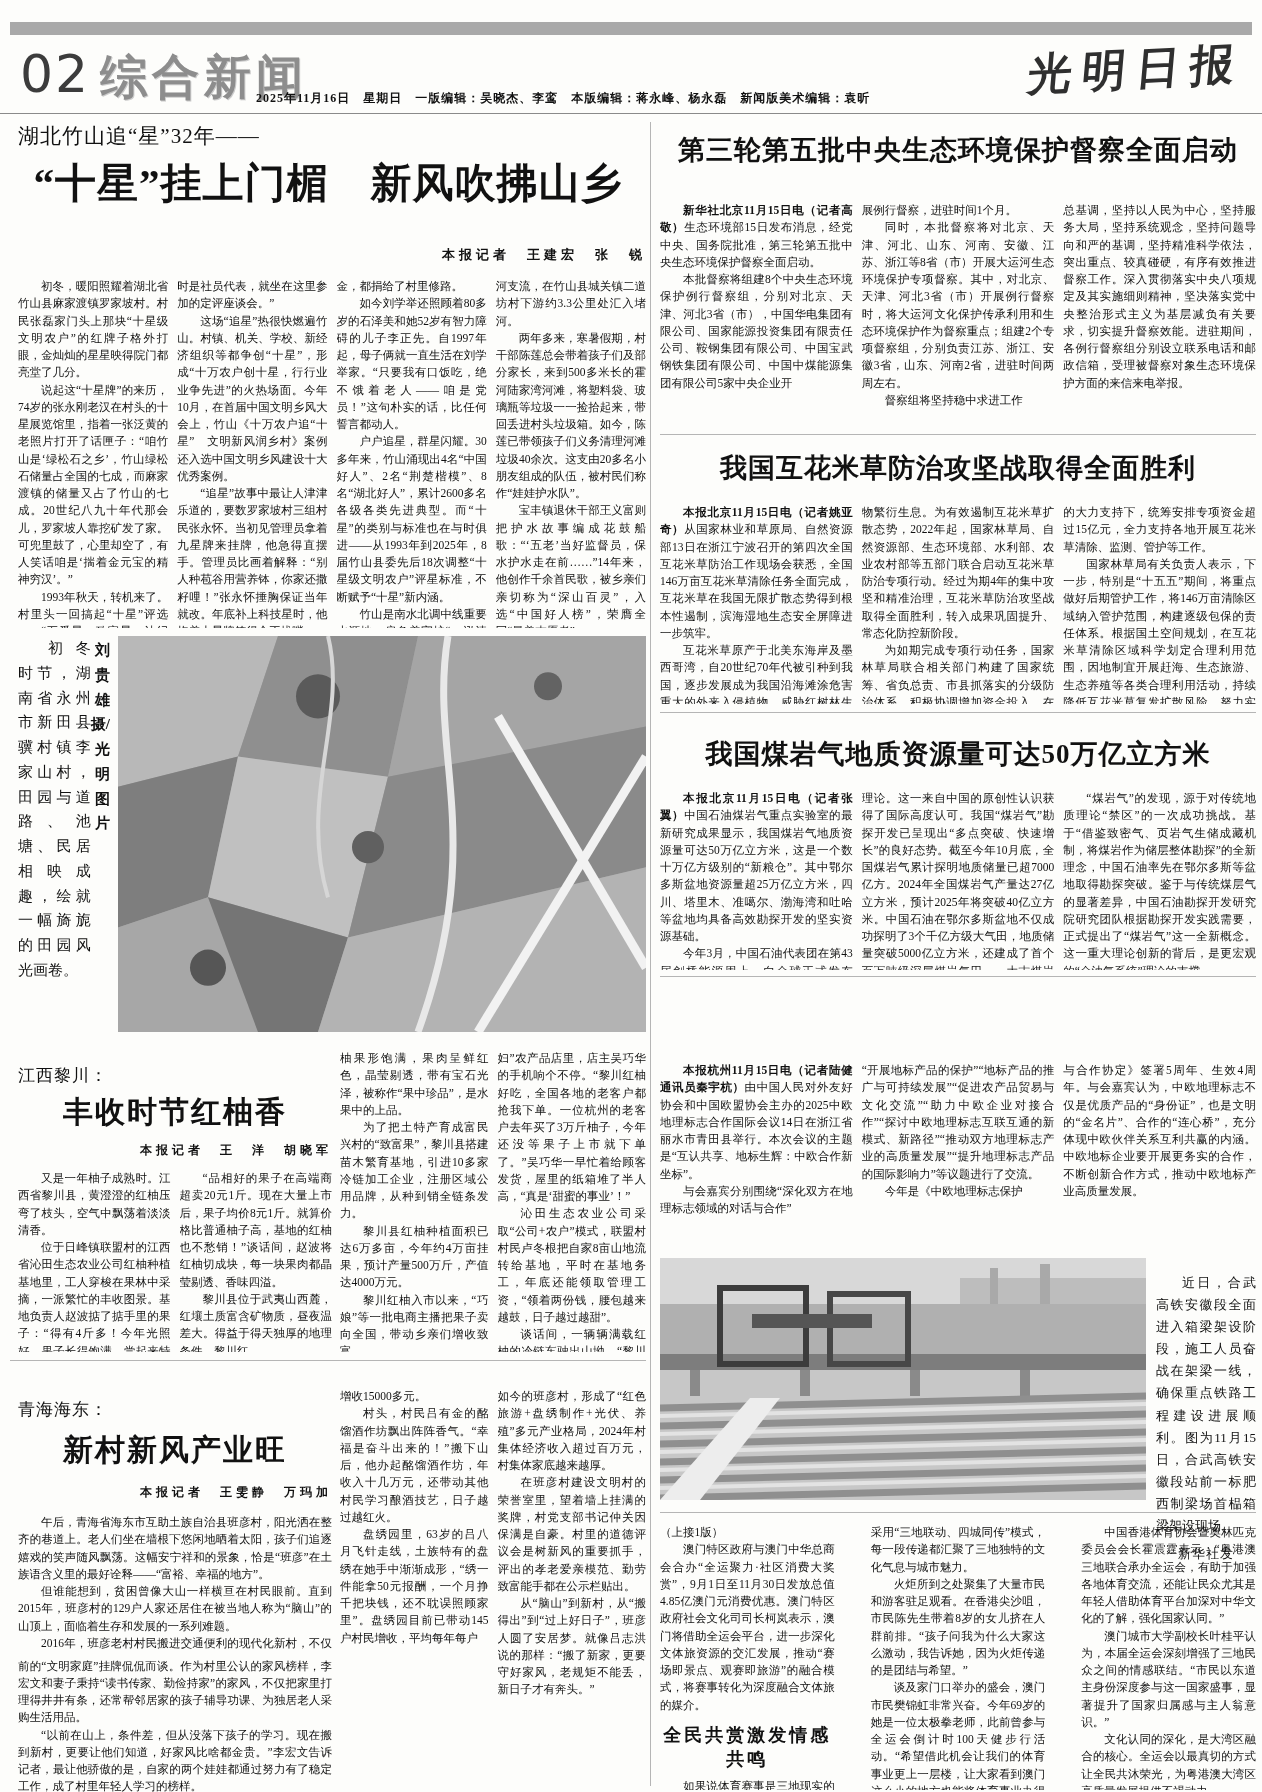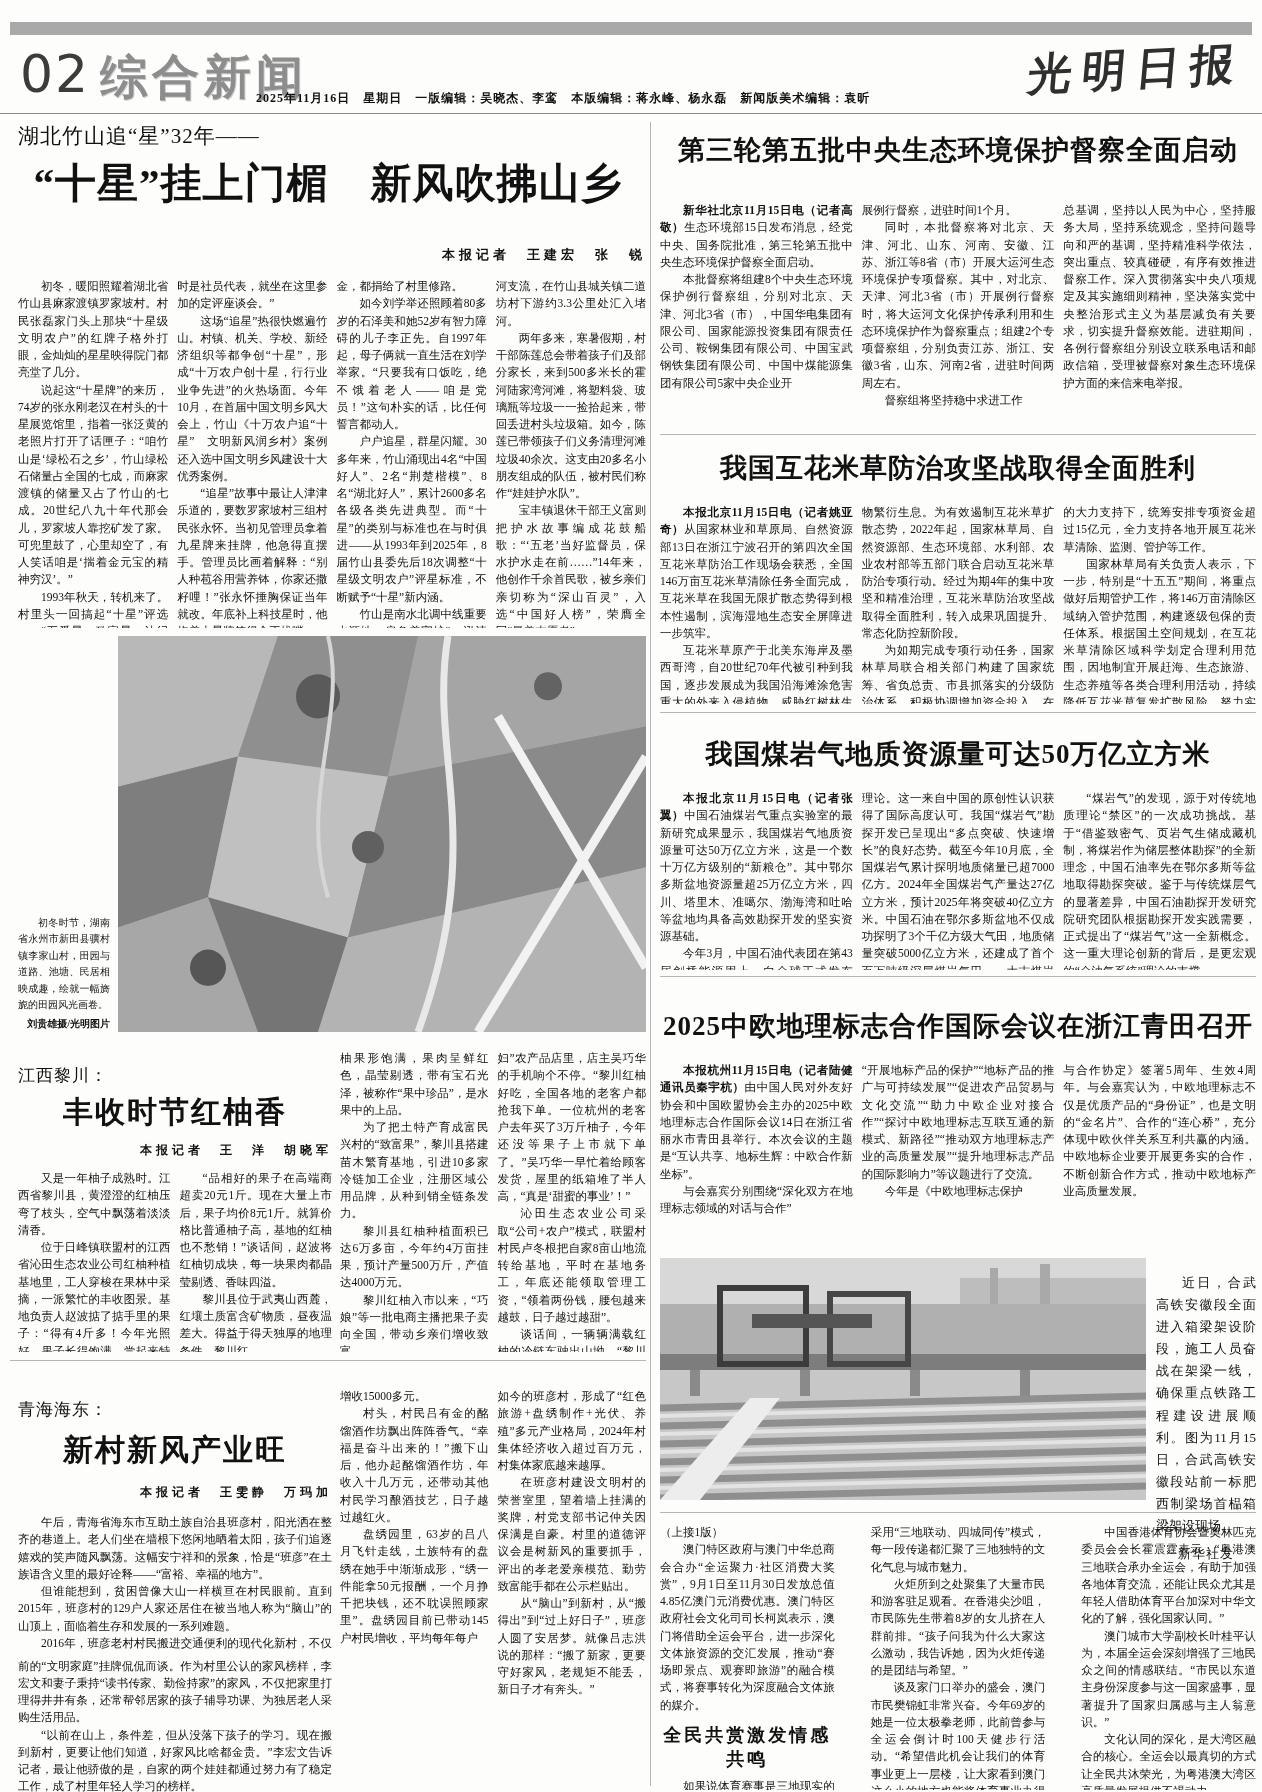--- a/index.html
+++ b/index.html
@@ -27,22 +27,22 @@
 
   .cols{display:flex;gap:9px;}
   .col{flex:1;overflow:hidden;text-align:justify;font-size:11.5px;line-height:1.5;}
   .col .para{margin:0;text-indent:2em;}
   .col .para.noind{text-indent:0;}
   .col .para b{font-weight:700;}
   .sub-head{margin:9px 0 7px 0;text-indent:0;text-align:center;font-size:18px;font-weight:700;letter-spacing:3px;line-height:1.35;}
   .sign{font-weight:700;}
 
   .photo-row{display:flex;gap:8px;}
-  .cap-col{width:92px;display:flex;flex-direction:column;justify-content:flex-end;
-           font-size:10px;line-height:1.65;text-align:justify;}
+  .cap-col{width:92px;display:flex;flex-direction:row;justify-content:flex-end;
+           font-size:15px;line-height:1.65;text-align:justify;}
   .cap-col .cap{margin:0;text-indent:2em;}
   .cap-col .credit{margin:2px 0 0 0;text-align:right;font-weight:700;}
   .photo-frame{flex:1;background:#999;}
   .photo-frame svg{display:block;width:100%;height:100%;}
 
   .subsec-label{font-size:17px;letter-spacing:1px;}
   .h-sub{width:100%;text-align:center;font-size:30px;font-weight:900;letter-spacing:2px;white-space:nowrap;}
   .h-right{width:100%;text-align:center;font-size:27px;font-weight:900;letter-spacing:1px;white-space:nowrap;}
   .hline{height:1px;background:#b5b5b5;width:100%;}
 
@@ -233,21 +233,20 @@
       </div>
     <div class="col" style="height:180px;">
         <p class="para noind">理论。这一来自中国的原创性认识获得了国际高度认可。我国“煤岩气”勘探开发已呈现出“多点突破、快速增长”的良好态势。截至今年10月底，全国煤岩气累计探明地质储量已超7000亿方。2024年全国煤岩气产量达27亿立方米，预计2025年将突破40亿立方米。中国石油在鄂尔多斯盆地不仅成功探明了3个千亿方级大气田，地质储量突破5000亿立方米，还建成了首个百万吨级深层煤岩气田——大吉煤岩气田。</p>
       </div>
     <div class="col" style="height:180px;">
         <p class="para">“煤岩气”的发现，源于对传统地质理论“禁区”的一次成功挑战。基于“借鉴致密气、页岩气生储成藏机制，将煤岩作为储层整体勘探”的全新理念，中国石油率先在鄂尔多斯等盆地取得勘探突破。鉴于与传统煤层气的显著差异，中国石油勘探开发研究院研究团队根据勘探开发实践需要，正式提出了“煤岩气”这一全新概念。这一重大理论创新的背后，是更宏观的“全油气系统”理论的支撑。</p>
       </div>
   </div>
   <div class="abs hline" style="top:858px;left:0;"></div>
 
-  <div class="abs h-right" style="top:890px;left:0;">2025中欧地理标志合作国际会议在浙江青田召开</div>
   <div class="abs cols" style="top:944px;left:0;width:596px;height:188px;">
     <div class="col" style="height:188px;">
         <p class="para"><b>本报杭州11月15日电（记者陆健　通讯员秦宇杭）</b>由中国人民对外友好协会和中国欧盟协会主办的2025中欧地理标志合作国际会议14日在浙江省丽水市青田县举行。本次会议的主题是“互认共享、地标生辉：中欧合作新坐标”。</p>
         <p class="para">与会嘉宾分别围绕“深化双方在地理标志领域的对话与合作”</p>
       </div>
     <div class="col" style="height:188px;">
         <p class="para noind">“开展地标产品的保护”“地标产品的推广与可持续发展”“促进农产品贸易与文化交流”“助力中欧企业对接合作”“探讨中欧地理标志互联互通的新模式、新路径”“推动双方地理标志产业的高质量发展”“提升地理标志产品的国际影响力”等议题进行了交流。</p>
         <p class="para">今年是《中欧地理标志保护</p>
       </div>
     <div class="col" style="height:188px;">

